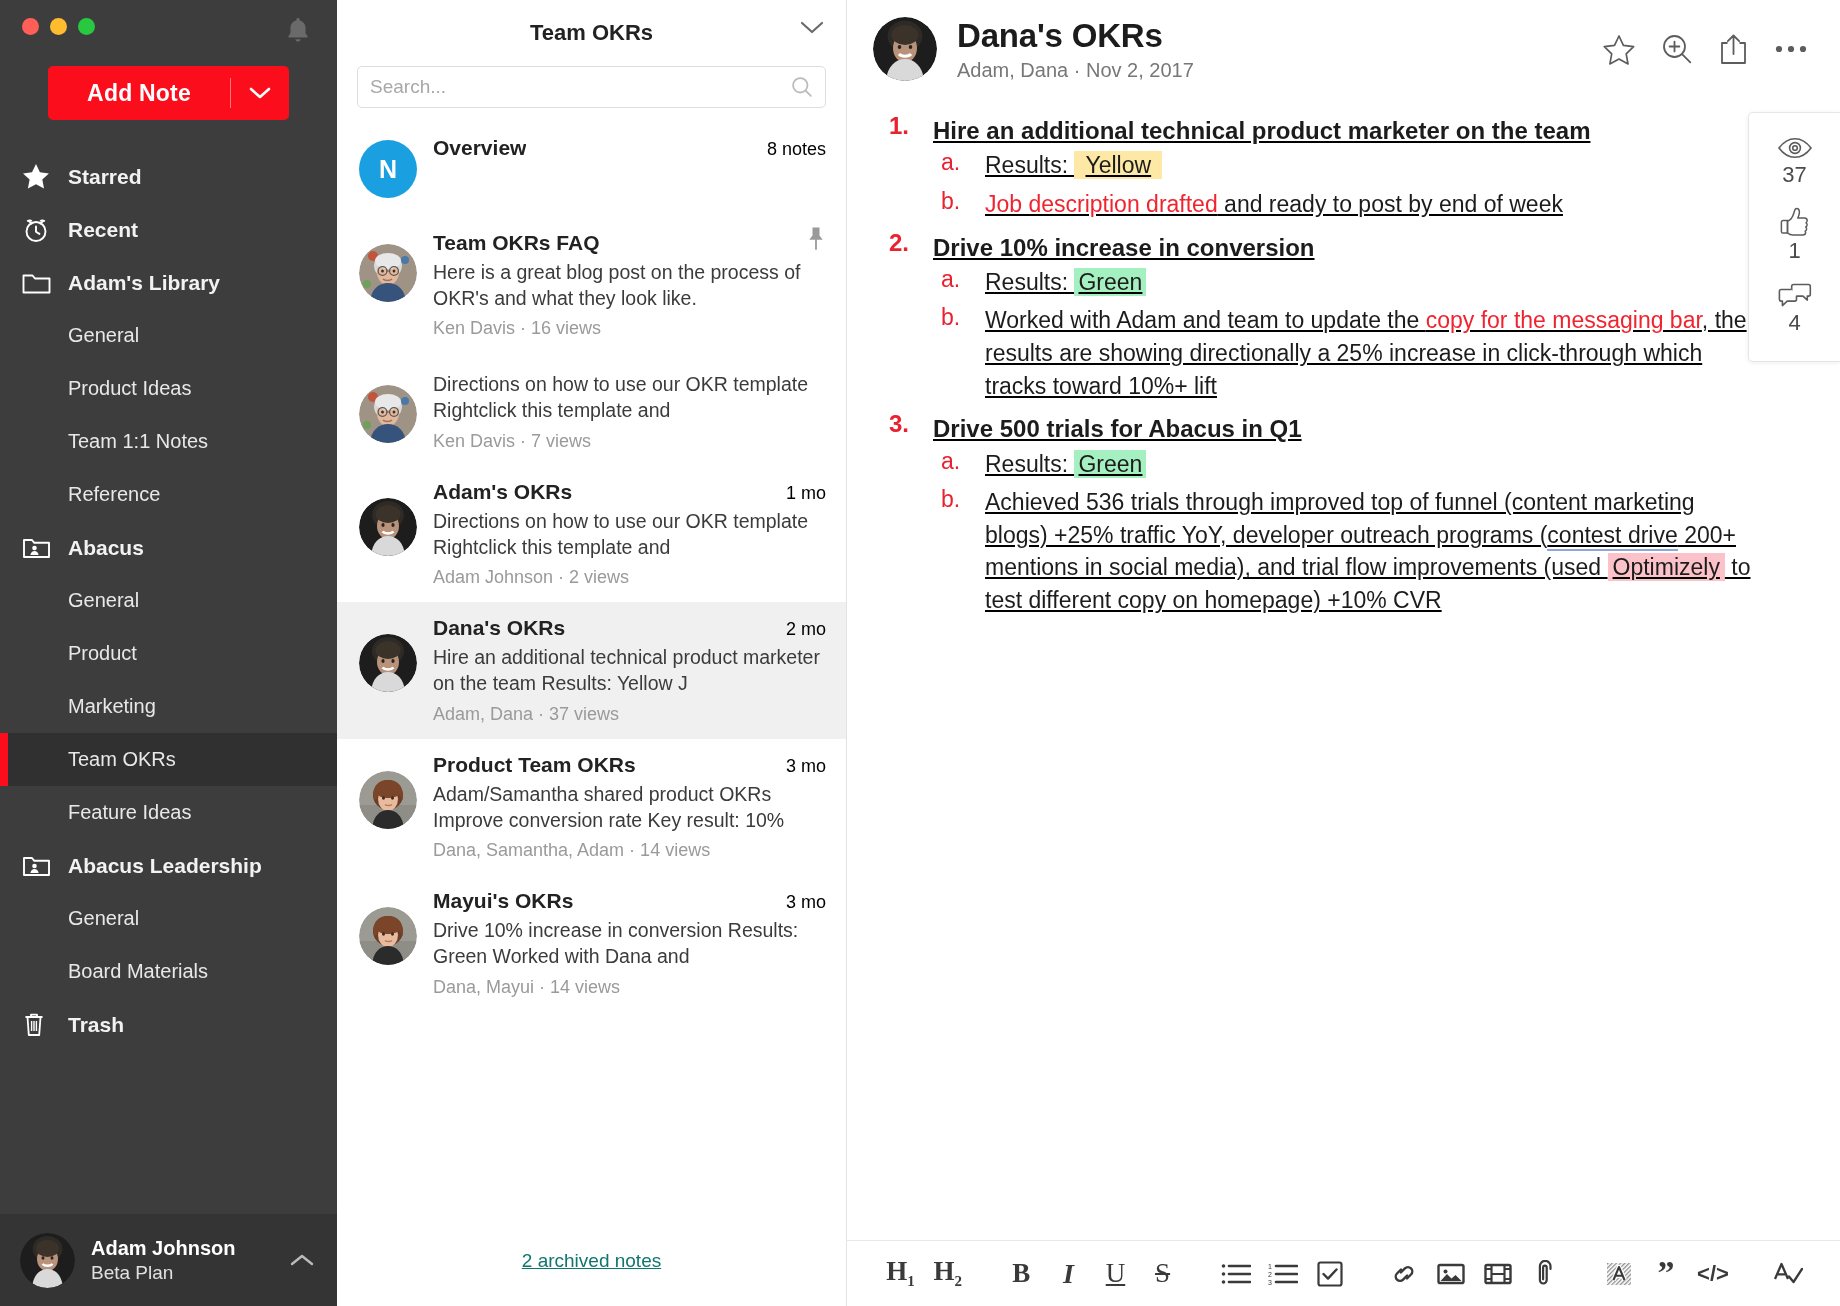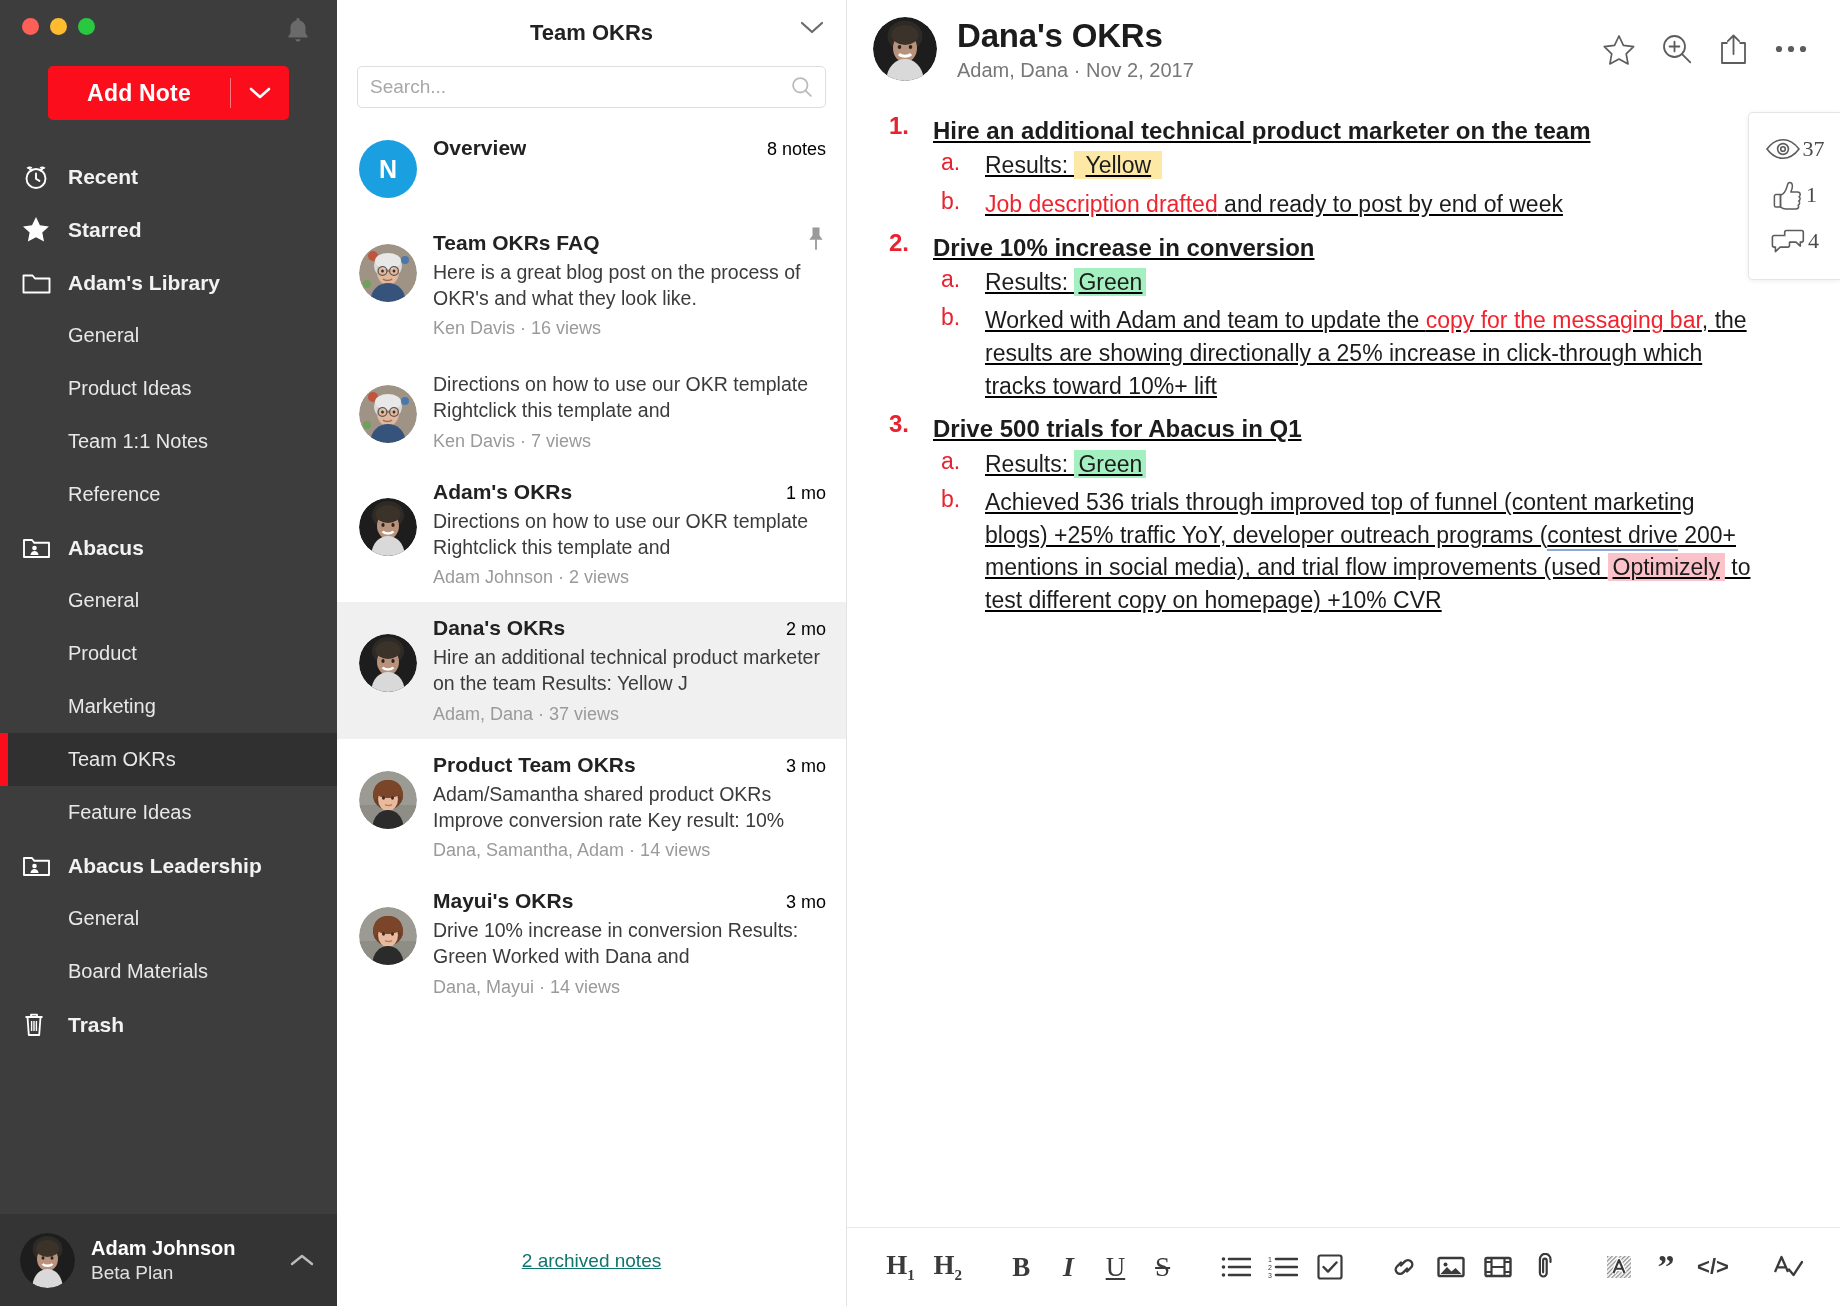--- a/index.html
+++ b/index.html
@@ -130,25 +130,25 @@
   .hl-pink { background: #fcc2c9; padding: 1px 5px; }
   .red { color: #f0242f; }
   .ulink { border-bottom: 2px solid #8fa8d8; padding-bottom: 1px; }
 
   .statsbar {
     position: absolute; right: 0px; top: 112px; width: 92px;
     background: #fff; border: 1px solid #e6e6e6; border-right: 0;
     border-radius: 5px 0 0 5px; box-shadow: 0 1px 5px rgba(0,0,0,.07);
     padding: 16px 0 18px 0; display: flex; flex-direction: column; align-items: center; gap: 4px;
   }
-  .stat { display: flex; flex-direction: row; align-items: center; gap: 2px; padding: 7px 0; font-family: Liberation Serif, serif; }
+  .stat { display: flex; flex-direction: column; align-items: center; gap: 2px; padding: 7px 0; }
   .stat .num { font-size: 22px; color: #4b4b4b; }
 
   .nv-toolbar {
-    height: 79px; border-top: 1px solid #e8e8e8; display: flex; align-items: center;
+    height: 66px; border-top: 1px solid #e8e8e8; display: flex; align-items: center;
     padding: 0 30px; gap: 0px;
   }
   .tb { width: 50px; height: 50px; display: flex; align-items: center; justify-content: center; cursor: pointer; }
   .tb-gap { width: 28px; }
   .tbtxt { font-size: 27px; font-weight: bold; color: #3a3a3a; font-family: "Liberation Serif", serif; }
   .tbtxt sub { font-size: 15px; }
   .tb-i { font-style: italic; font-family: "Liberation Serif", serif; font-size: 28px; font-weight: bold; color: #3a3a3a; }
   .tb-u { font-size: 27px; color: #3a3a3a; text-decoration: underline; font-family: "Liberation Serif", serif; }
   .tb-s { font-size: 27px; color: #3a3a3a; text-decoration: line-through; font-family: "Liberation Serif", serif; }
   .tb-q { font-size: 34px; font-weight: bold; color: #3a3a3a; line-height: .6; font-family: "Liberation Serif", serif; }
@@ -184,37 +184,37 @@
               <path d="M2 3l9 8 9-8" stroke="#fff" stroke-width="2.6" fill="none" stroke-linecap="round" stroke-linejoin="round"></path>
             </svg>
         </div>
       </div>
     </div>
 
     <div class="navlist">
 
       <div class="navitem top">
         <span class="ico">
+          <svg width="28" height="27" viewBox="0 0 28 27">
+              <path d="M14 1l3.9 8.2 9 1.2-6.6 6.2 1.7 8.9L14 21.2 5.9 25.5l1.7-8.9L1 10.4l9-1.2z" fill="#fff"></path>
+            </svg>
+        </span>
+        <span class="txt">Starred</span>
+      </div>
+
+      <div class="navitem top">
+        <span class="ico">
           <svg width="28" height="28" viewBox="0 0 28 28">
               <circle cx="14" cy="15.5" r="9.5" fill="none" stroke="#fff" stroke-width="1.9"></circle>
               <path d="M14 10.5v5.2l3.4 2.2" stroke="#fff" stroke-width="1.9" fill="none" stroke-linecap="round"></path>
               <path d="M6.5 4.8l3.3 2.6M21.5 4.8l-3.3 2.6" stroke="#fff" stroke-width="1.9" stroke-linecap="round"></path>
               <path d="M5.2 5.4a3.2 3.2 0 014.6-.2M22.8 5.4a3.2 3.2 0 00-4.6-.2" stroke="#fff" stroke-width="1.7" fill="none"></path>
             </svg>
         </span>
         <span class="txt">Recent</span>
-      </div>
-
-      <div class="navitem top">
-        <span class="ico">
-          <svg width="28" height="27" viewBox="0 0 28 27">
-              <path d="M14 1l3.9 8.2 9 1.2-6.6 6.2 1.7 8.9L14 21.2 5.9 25.5l1.7-8.9L1 10.4l9-1.2z" fill="#fff"></path>
-            </svg>
-        </span>
-        <span class="txt">Starred</span>
       </div>
 
       <div class="navitem top">
         <span class="ico">
           <svg width="29" height="24" viewBox="0 0 29 24">
               <path d="M1.5 4.5h9l2.5 3h14.5v14H1.5z" fill="none" stroke="#fff" stroke-width="1.9" stroke-linejoin="round"></path>
             </svg>
         </span>
         <span class="txt">Adam's Library</span>
       </div>

